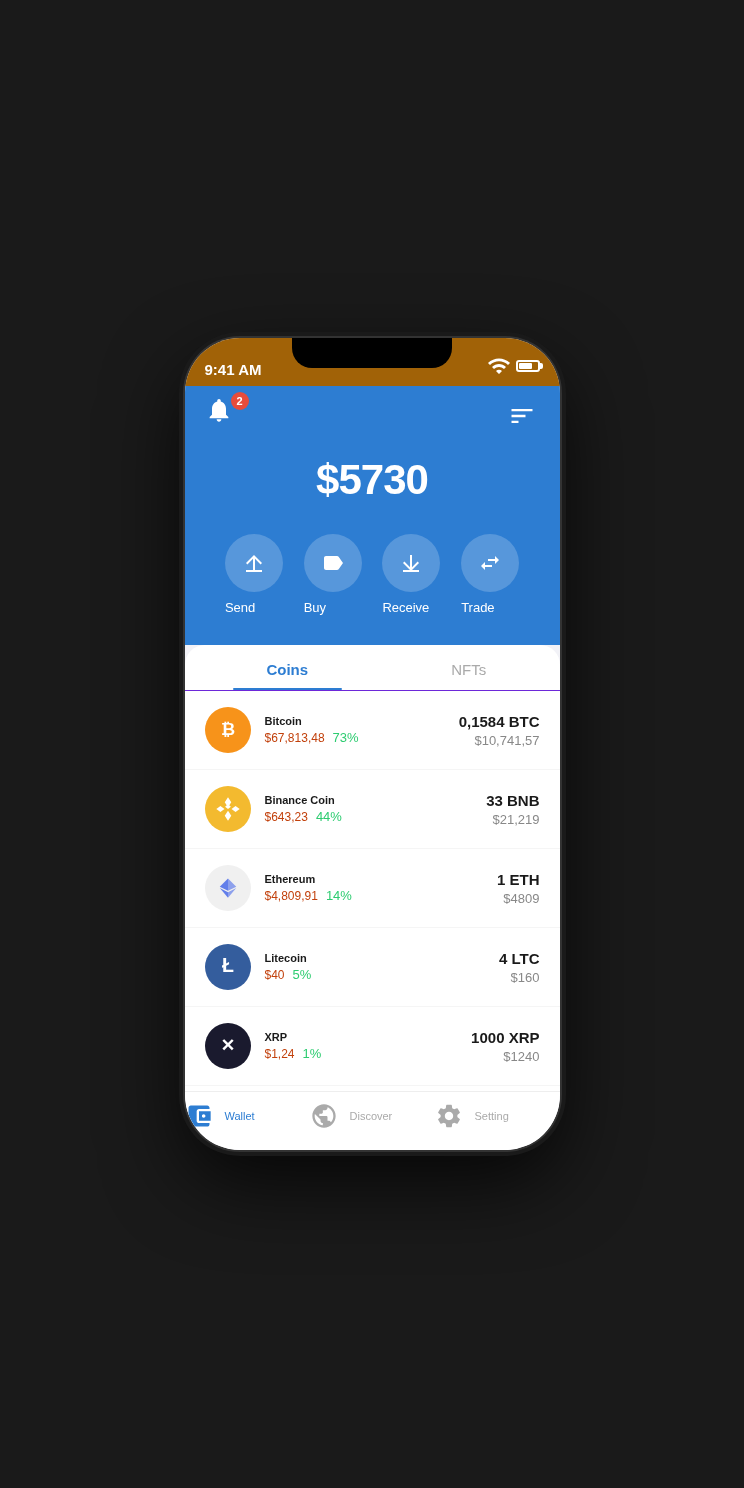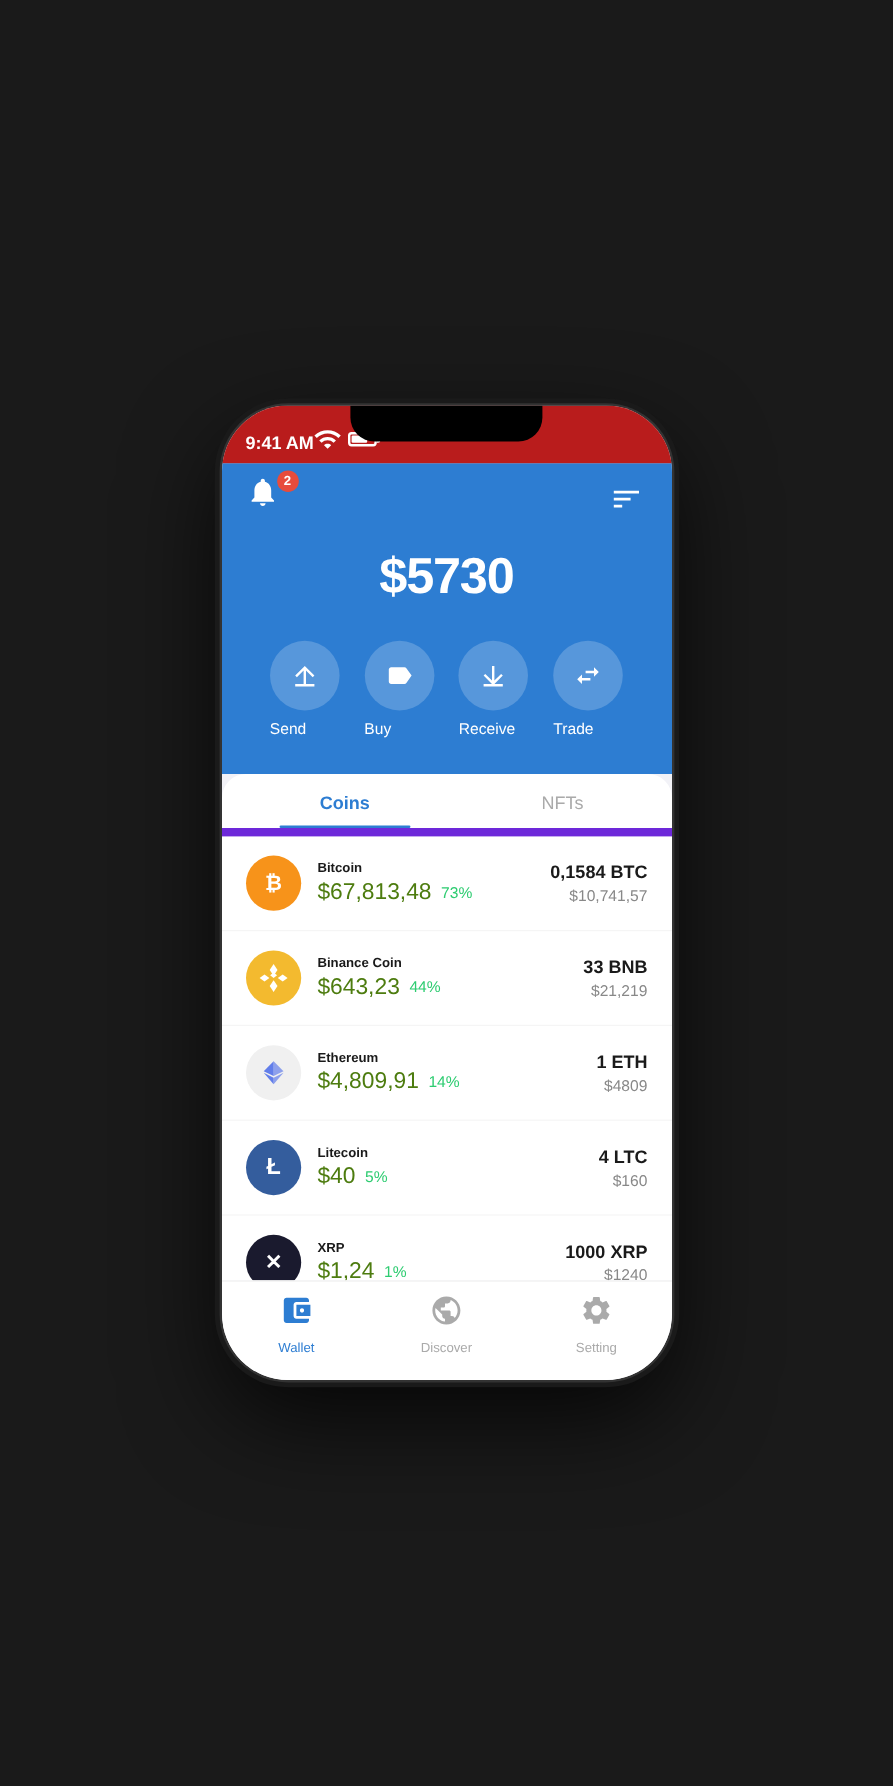--- a/index.html
+++ b/index.html
@@ -40,25 +40,25 @@
       transform: translateX(-50%);
       width: 160px;
       height: 30px;
       background: #000;
       border-radius: 0 0 20px 20px;
       z-index: 100;
     }
 
     
     .status-bar {
-      background: #b91c1c;
+      background: #a16207;
       height: 48px;
       display: flex;
       align-items: flex-end;
-      justify-content: flex-start;
+      justify-content: space-between;
       padding: 0 20px 8px;
       position: relative;
       z-index: 10;
     }
 
     .status-time {
       color: white;
       font-size: 15px;
       font-weight: 600;
     }
@@ -196,21 +196,21 @@
     .main-content {
       background: white;
       border-radius: 20px 20px 0 0;
       flex: 1;
       overflow: hidden;
     }
 
     
     .tabs {
       display: flex;
-      border-bottom: 7px solid #6d28d9;
+      border-bottom: 1px solid #6d28d9;
       padding-left: 12px;
     }
 
     .tab {
       flex: 1;
       text-align: center;
       padding: 16px 0 12px;
       font-size: 15px;
       cursor: pointer;
       position: relative;
@@ -280,22 +280,22 @@
     }
 
     .coin-price-row {
       display: flex;
       align-items: center;
       gap: 8px;
       margin-top: 3px;
     }
 
     .coin-price {
-      font-size: 19px;
-      color: #4d7c0f;
+      font-size: 12px;
+      color: #c2410c;
     }
 
     .coin-change {
       font-size: 13px;
       color: #2ecc71;
       font-weight: 500;
     }
 
     .coin-holdings {
       text-align: right;
@@ -317,21 +317,21 @@
     .bottom-nav {
       background: white;
       border-top: 1px solid #eee;
       display: flex;
       padding: 10px 0 20px;
     }
 
     .nav-item {
       flex: 1;
       display: flex;
-      flex-direction: column;
+      flex-direction: row;
       align-items: center;
       gap: 12px;
       cursor: pointer;
     }
 
     .nav-label {
       font-size: 11px;
     }
 
     .nav-item.active .nav-label { color: #2d7dd2; }

